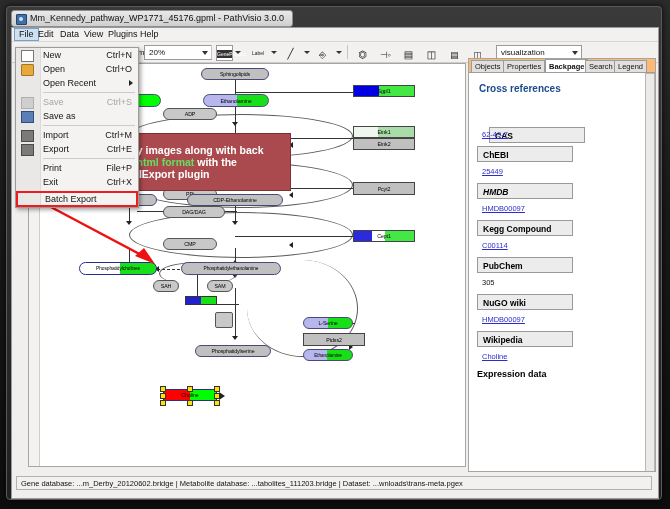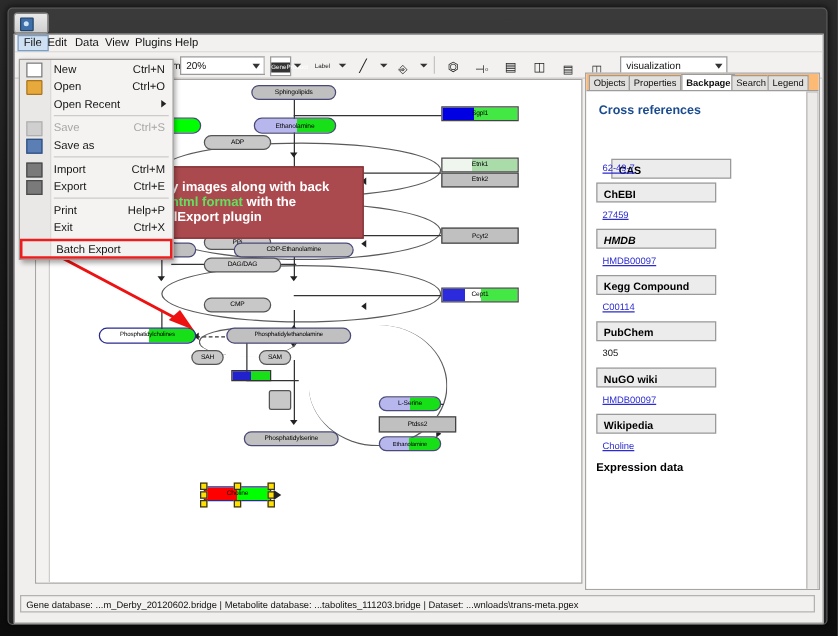--- a/index.html
+++ b/index.html
@@ -101,20 +101,21 @@
 </style>
 </head>
 <body>
 
 <div class="screen">
 <div class="winframe">
 
   <div class="titlebar">
     <div class="titlepill">
       <span class="titleicon"></span>
+      <span>Mm_Kennedy_pathway_WP1771_45176.gpml - PathVisio 3.0.0</span>
     </div>
   </div>
 
   <div class="app">
 
     <div class="menubar">
       <div class="mi active" style="left:2px;">File</div>
       <div class="mi" style="left:22px;">Edit</div>
       <div class="mi" style="left:44px;">Data</div>
       <div class="mi" style="left:68px;">View</div>
@@ -311,21 +312,21 @@
         <div class="tab" style="left:145px;">Legend</div>
       </div>
 
       <div class="rbody">
         <div class="xref-title">Cross references</div>
 
         <div class="xbox" style="top:54px;margin-left:12px;">CAS</div>
         <div class="xlink" style="top:57px;">62-49-7</div>
 
         <div class="xbox" style="top:73px;">ChEBI</div>
-        <div class="xlink" style="top:94px;">27459</div>
+        <div class="xlink" style="top:94px;">25449</div>
 
         <div class="xbox" style="top:110px;font-style:italic;">HMDB</div>
         <div class="xlink" style="top:131px;">HMDB00097</div>
 
         <div class="xbox" style="top:147px;">Kegg Compound</div>
         <div class="xlink" style="top:168px;">C00114</div>
 
         <div class="xbox" style="top:184px;">PubChem</div>
         <div class="xplain" style="top:205px;">305</div>
 
@@ -390,21 +391,21 @@
     <div class="fmi">
       <span class="gi" style="background:#7a7a7a;border:1px solid #4a4a4a;"></span>
       <span>Export</span>
       <span class="sc">Ctrl+E</span>
     </div>
 
     <div class="fm-sep"></div>
 
     <div class="fmi">
       <span>Print</span>
-      <span class="sc">Help+P</span>
+      <span class="sc">File+P</span>
     </div>
 
     <div class="fmi">
       <span>Exit</span>
       <span class="sc">Ctrl+X</span>
     </div>
 
     <div style="height:2px;"></div>
 
     <div class="fmi hl">

